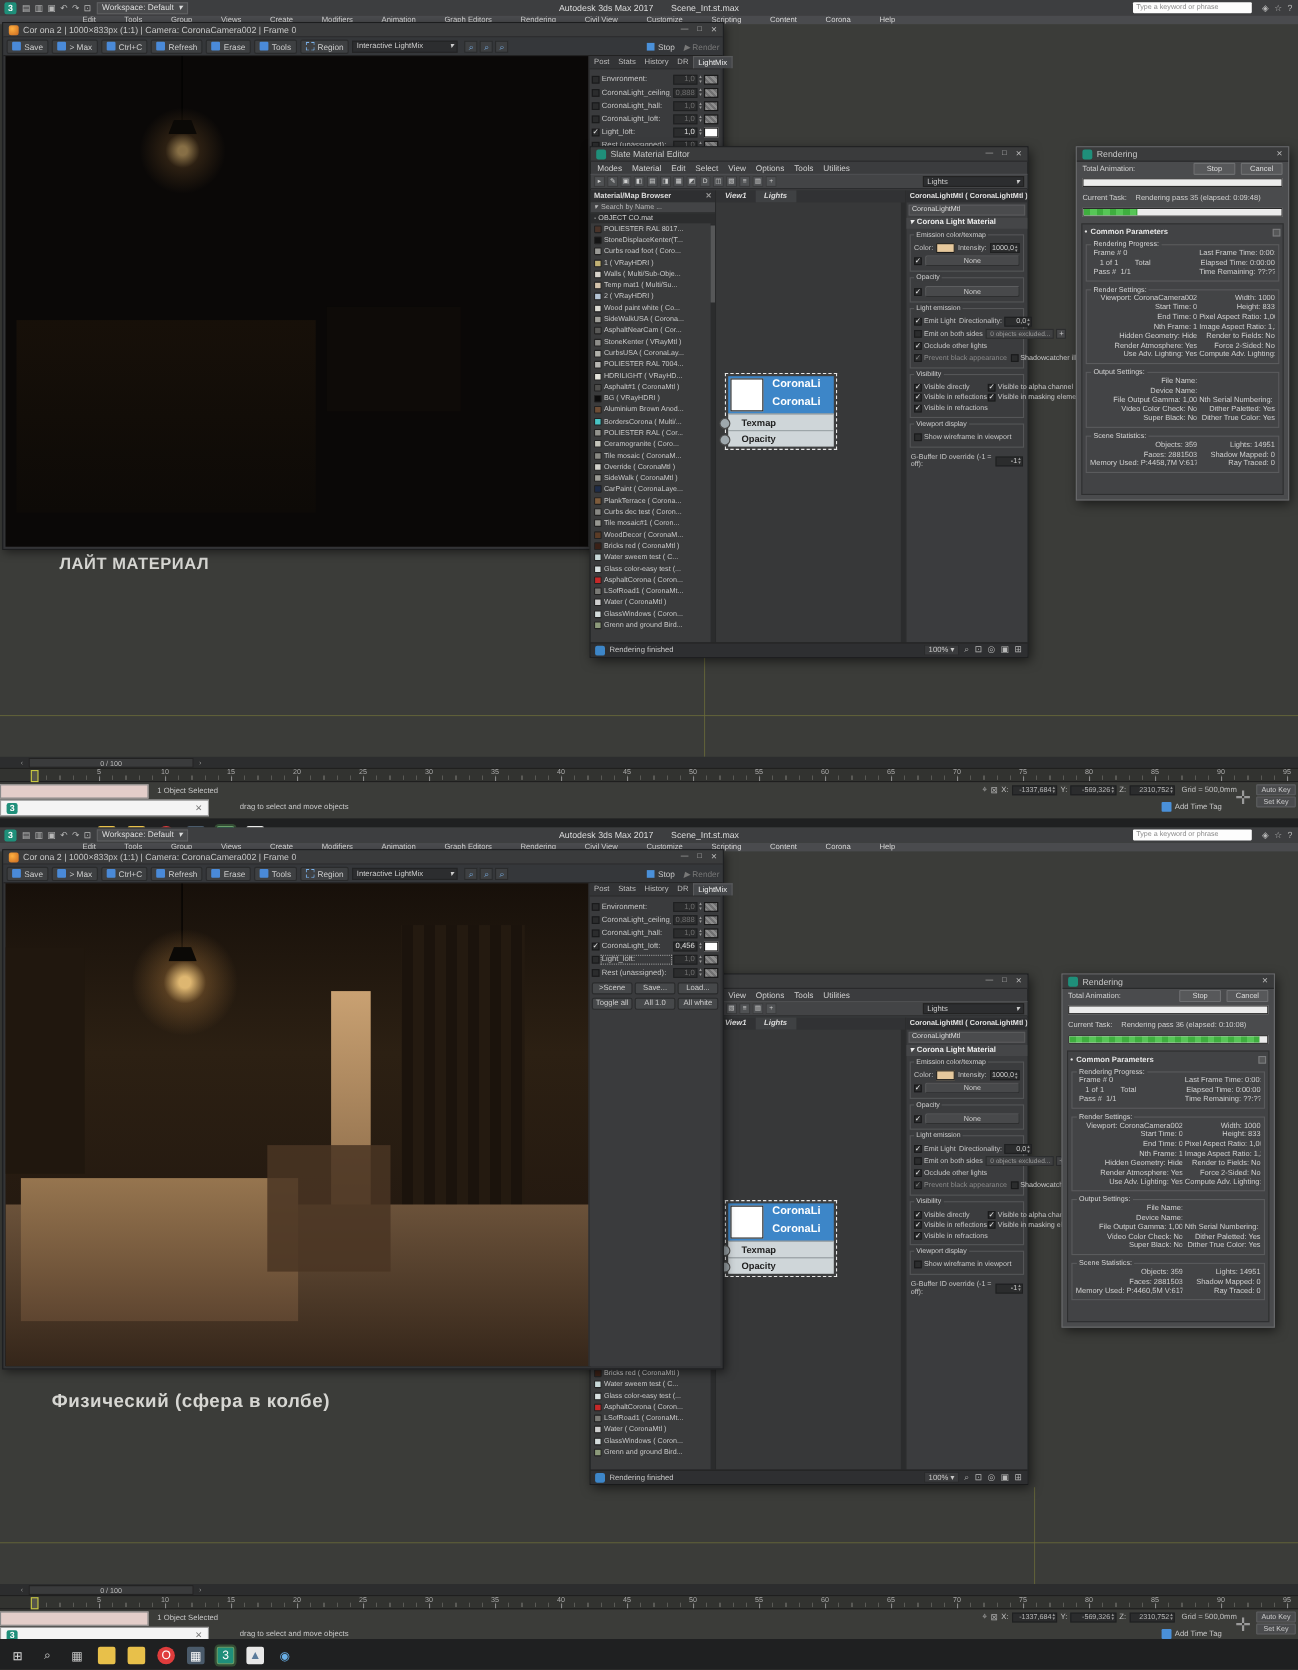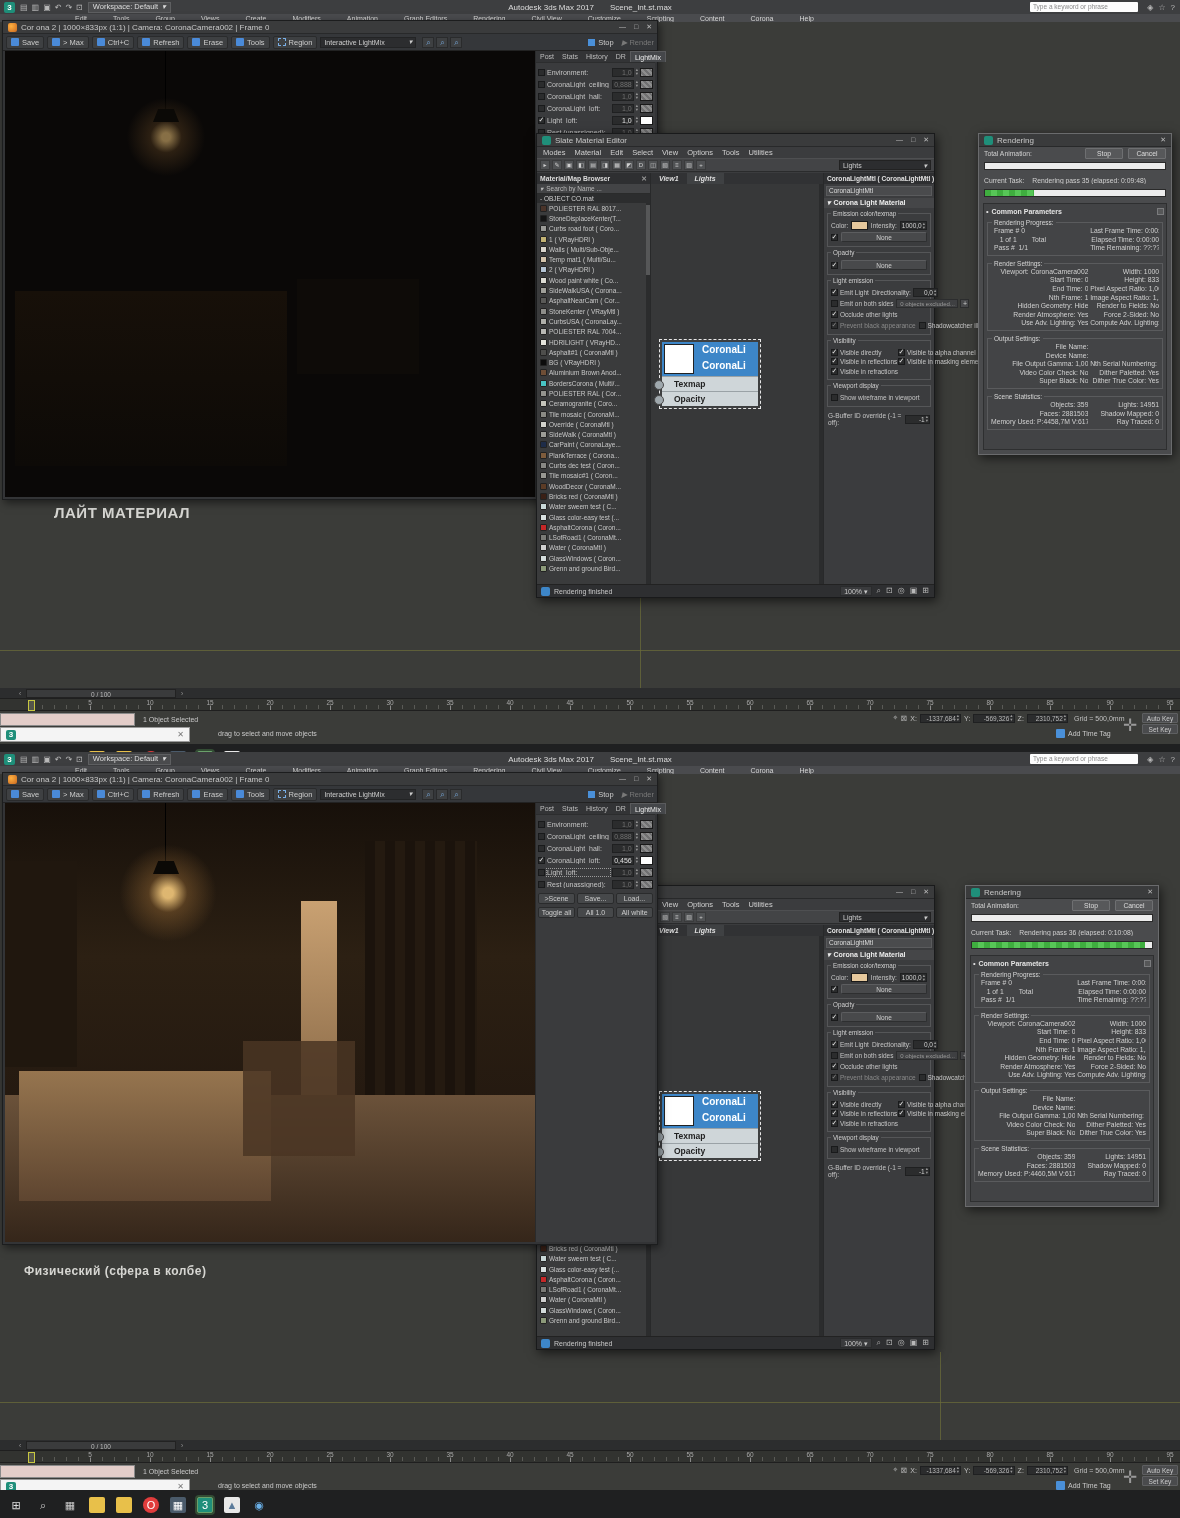--- a/index.html
+++ b/index.html
@@ -165,21 +165,21 @@
   .pr{display:flex;justify-content:space-between;line-height:8.6px;}
   .pr .l{width:58%;text-align:right;white-space:pre;overflow:hidden;}
   .pr .r{width:41%;text-align:right;white-space:pre;overflow:hidden;}
   .pr.pl .l{text-align:left;padding-left:3px;}
 
   
   .hline{position:absolute;left:0;right:0;top:650px;height:1px;background:#6b6b3a;opacity:.75;z-index:1;}
   .vline{position:absolute;left:640px;top:598px;height:90px;width:1px;background:#6b6b3a;opacity:.75;z-index:1;}
   .shot1 .vline{left:940px;top:600px;}
   .shot-label{position:absolute;left:54px;top:504px;font-size:15px;font-weight:bold;color:#d6d6d2;letter-spacing:.5px;z-index:5;}
-  .shot1 .shot-label{left:24px;top:512px;font-size:12px;}
+  .shot1 .shot-label{left:47px;top:512px;font-size:17px;}
 
   
   .trackrow{position:absolute;top:688px;left:0;right:0;height:10px;background:#2c2d2e;display:flex;align-items:center;font-size:6.5px;color:#bbb;padding-left:14px;z-index:4;}
   .tb-ar{width:12px;text-align:center;font-style:normal;color:#999;}
   .tb-range{width:150px;background:#3a3b3c;text-align:center;height:9px;line-height:9px;border:1px solid #222;}
   .ruler{position:absolute;top:698px;left:0;right:0;height:13px;background:#323330;border-top:1px solid #1f1f1f;border-bottom:1px solid #1f1f1f;z-index:4;}
   .ruler::before{content:"";position:absolute;left:30px;right:0;bottom:1px;height:4px;background:repeating-linear-gradient(90deg,#5a5a56 0 1px,transparent 1px 12px);}
   .tick{position:absolute;top:0;width:20px;margin-left:-10px;text-align:center;}
   .tick .tl{font-size:6.5px;color:#a8a8a8;display:block;line-height:7px;}
   .tick .tm{display:block;width:1px;height:4px;background:#8a8a8a;margin:0 auto;}

